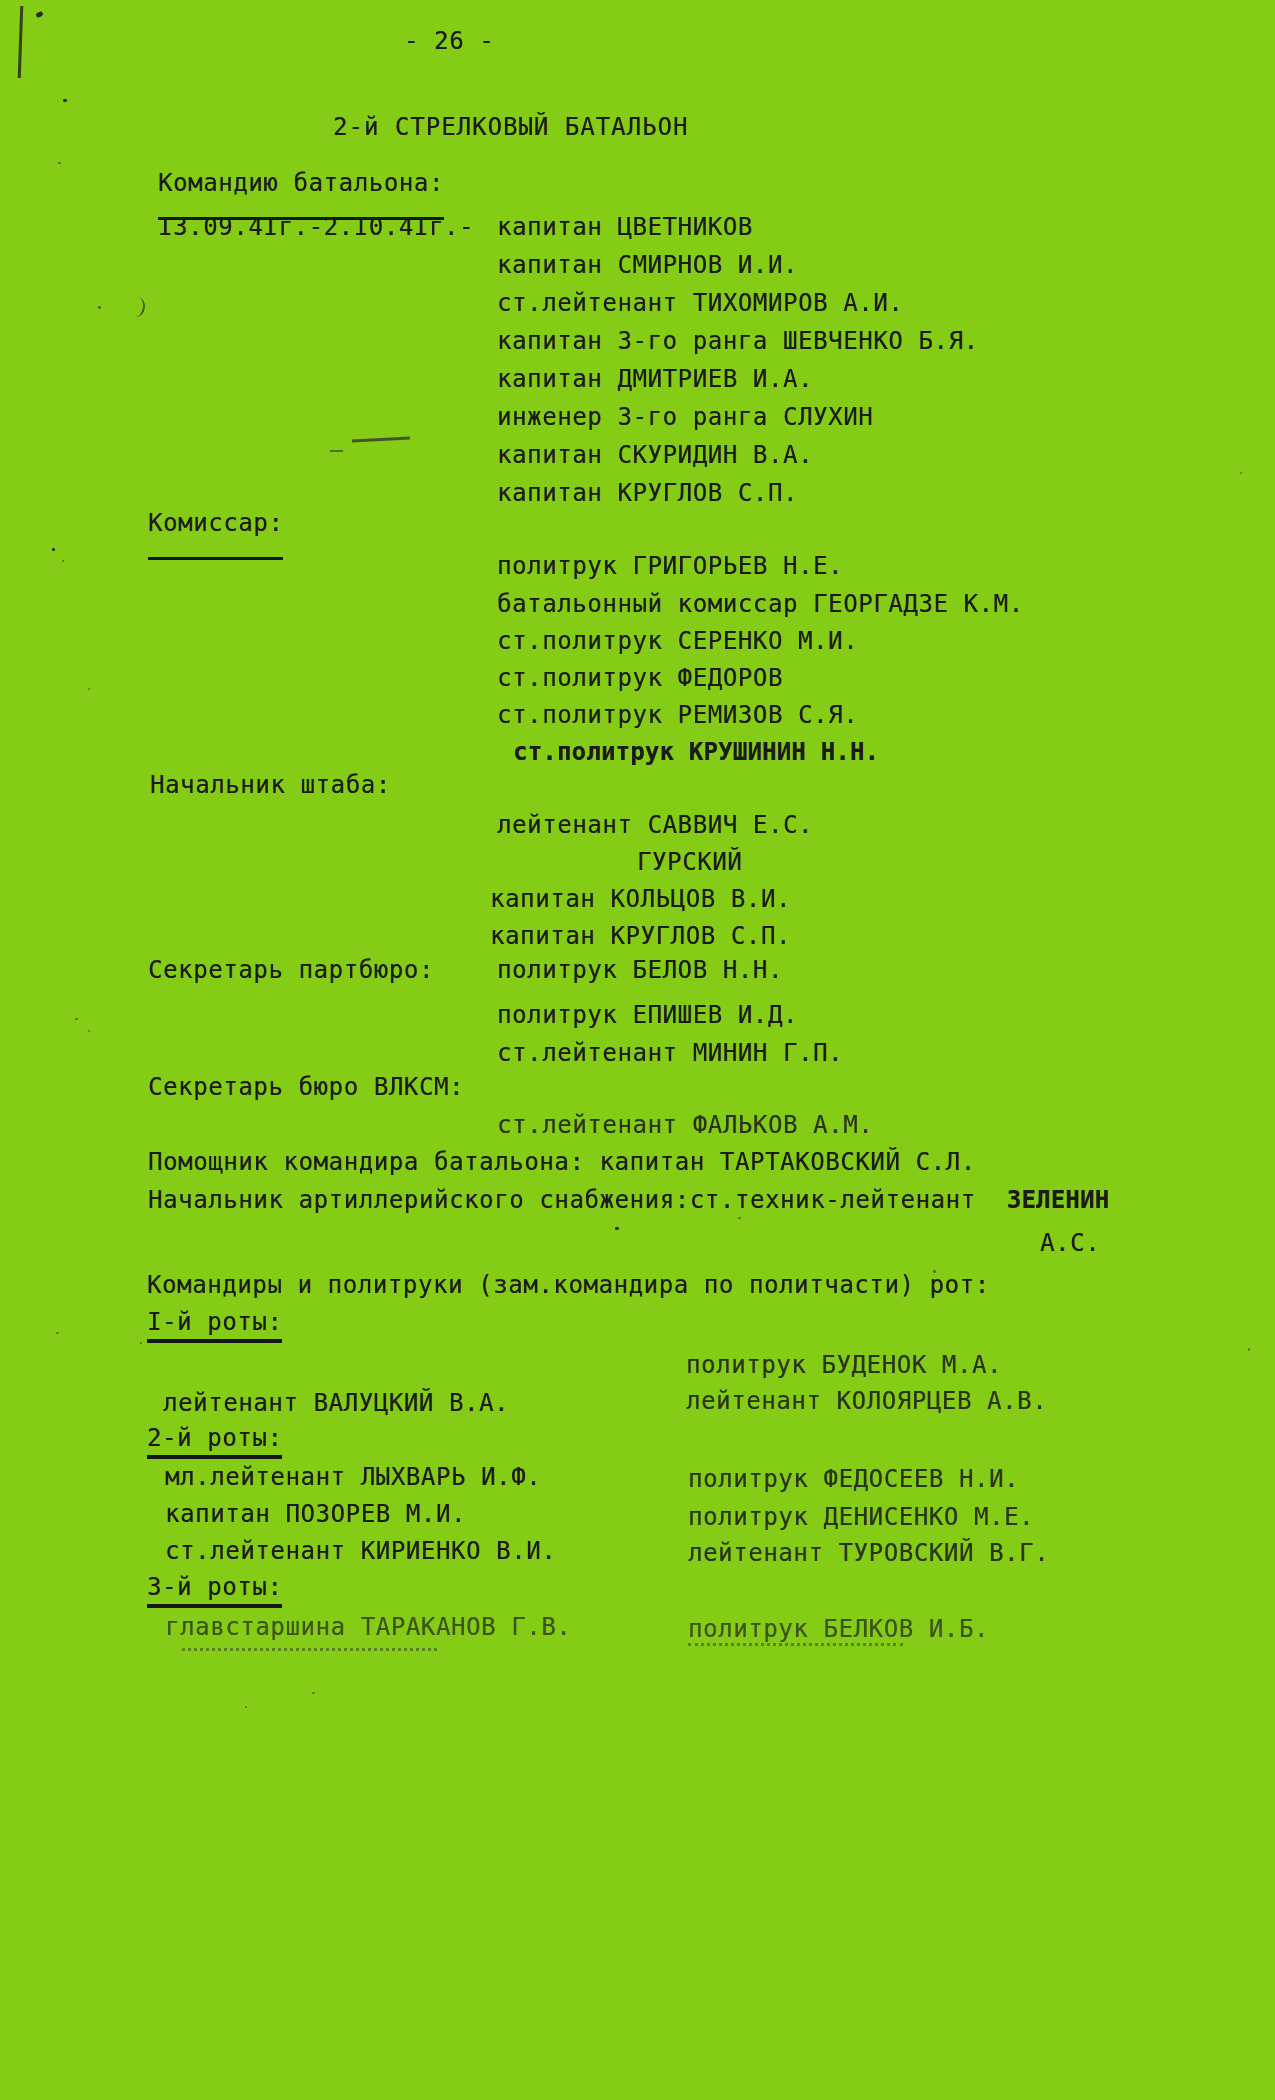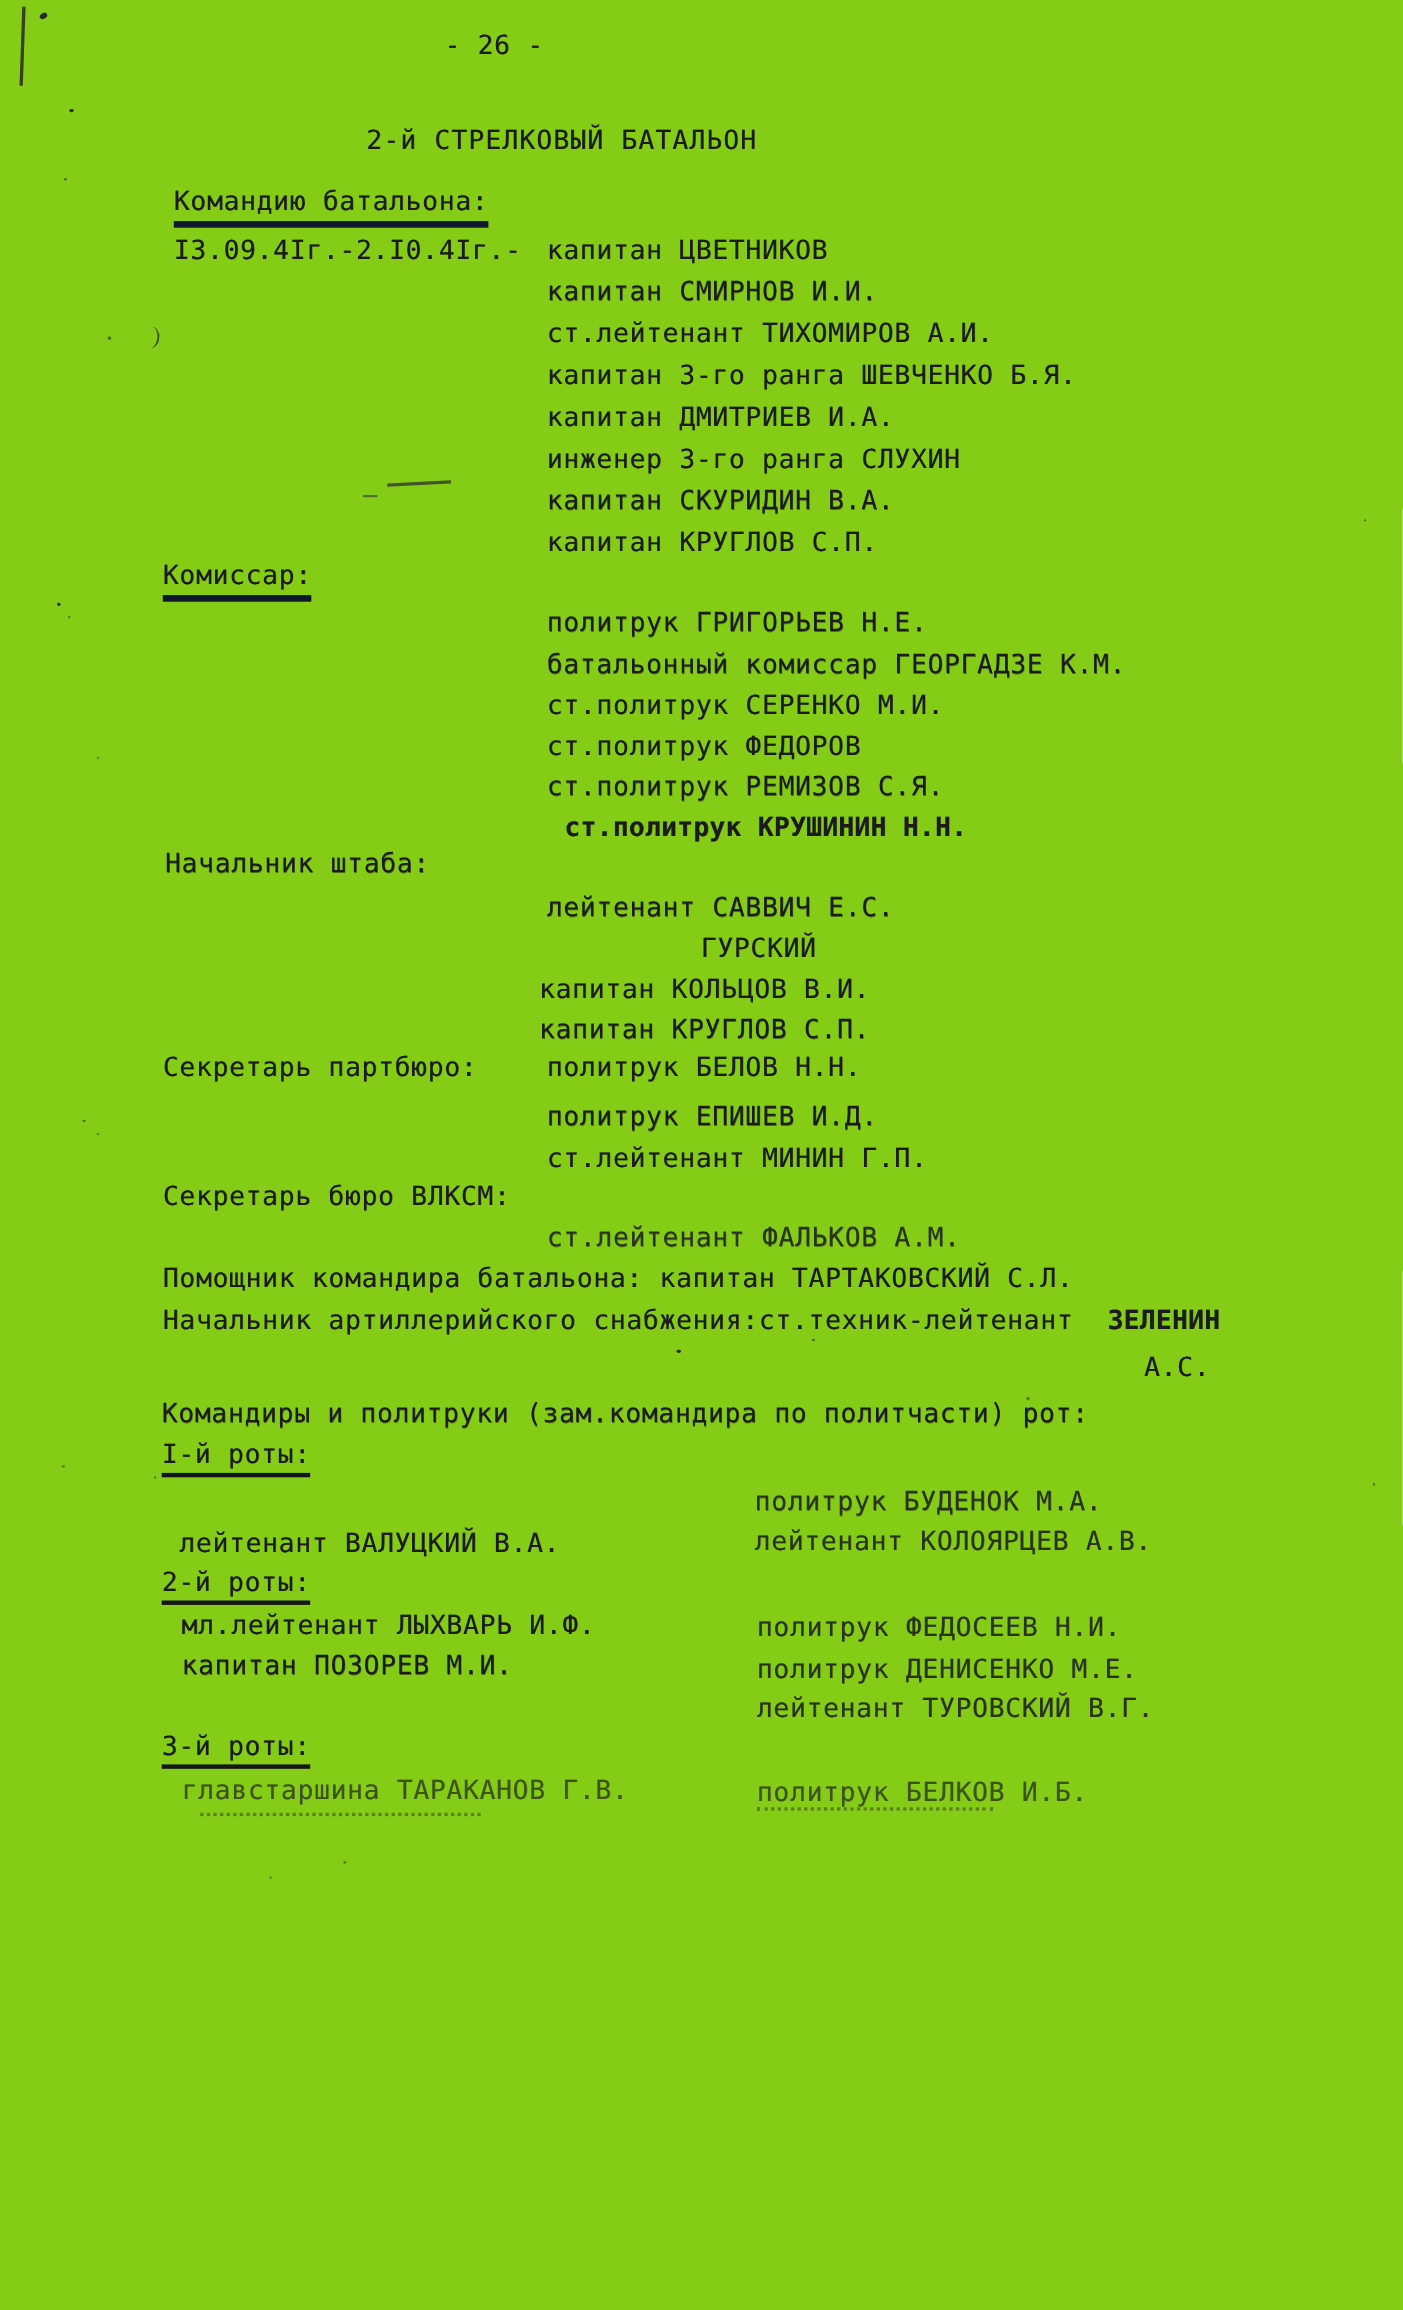--- a/index.html
+++ b/index.html
@@ -13,21 +13,21 @@
     position:relative;width:1275px;height:2100px;background:#84cc16;
   }
   .line{
     position:absolute;
     font-size:24px;line-height:30px;
     letter-spacing:0.6px;
     color:#1b1b1b;
     white-space:pre;
     text-shadow:0.4px 0.3px 0 rgba(25,25,25,.55);
   }
-  .underline{border-bottom:6px solid #0f172a;padding-bottom:3px;}
+  .underline{border-bottom:3px solid #0f172a;padding-bottom:19px;}
   .underline-heavy{border-bottom:4px solid #151515;padding-bottom:2px;}
   .f1{opacity:.86;}
   .f2{opacity:.68;filter:blur(.35px);}
   .smudge{font-weight:bold;filter:blur(.45px);letter-spacing:0.2px;margin-left:16px;}
   
   .noise{position:absolute;background:#2a2a2a;border-radius:45%;}
   .vline{position:absolute;width:3px;background:#272727;opacity:.85;transform:rotate(2deg);}
   .dash{position:absolute;height:3px;background:#2e2e2e;opacity:.75;}
   .arc{position:absolute;width:12px;height:20px;border-right:2.5px solid #333;
        border-radius:0 60% 60% 0/50%;opacity:.8;transform:rotate(8deg);}
@@ -84,20 +84,21 @@
   <div class="line underline-heavy" style="left:147px;top:1307px">I-й роты:</div>
   <div class="line f1" style="left:686px;top:1350px">политрук БУДЕНОК М.А.</div>
   <div class="line" style="left:163px;top:1388px">лейтенант ВАЛУЦКИЙ В.А.</div>
   <div class="line f1" style="left:686px;top:1386px">лейтенант КОЛОЯРЦЕВ А.В.</div>
 
   <div class="line underline-heavy" style="left:147px;top:1423px">2-й роты:</div>
   <div class="line" style="left:165px;top:1462px">мл.лейтенант ЛЫХВАРЬ И.Ф.</div>
   <div class="line f1" style="left:688px;top:1464px">политрук ФЕДОСЕЕВ Н.И.</div>
   <div class="line" style="left:165px;top:1499px">капитан ПОЗОРЕВ М.И.</div>
   <div class="line f1" style="left:688px;top:1502px">политрук ДЕНИСЕНКО М.Е.</div>
+  <div class="line" style="left:165px;top:1536px">ст.лейтенант КИРИЕНКО В.И.</div>
   <div class="line f1" style="left:688px;top:1538px">лейтенант ТУРОВСКИЙ В.Г.</div>
 
   <div class="line underline-heavy" style="left:147px;top:1572px">3-й роты:</div>
   <div class="line f2" style="left:165px;top:1612px">главстаршина ТАРАКАНОВ Г.В.</div>
   <div class="line f2" style="left:688px;top:1614px">политрук БЕЛКОВ И.Б.</div>
 
   <div class="vline" style="left:19px;top:6px;height:72px"></div>
   <div class="noise" style="left:36px;top:12px;width:7px;height:5px;transform:rotate(-30deg)"></div>
   <div class="noise" style="left:63px;top:99px;width:4px;height:3px"></div>
   <div class="noise" style="left:58px;top:162px;width:3px;height:2px;opacity:.6"></div>

